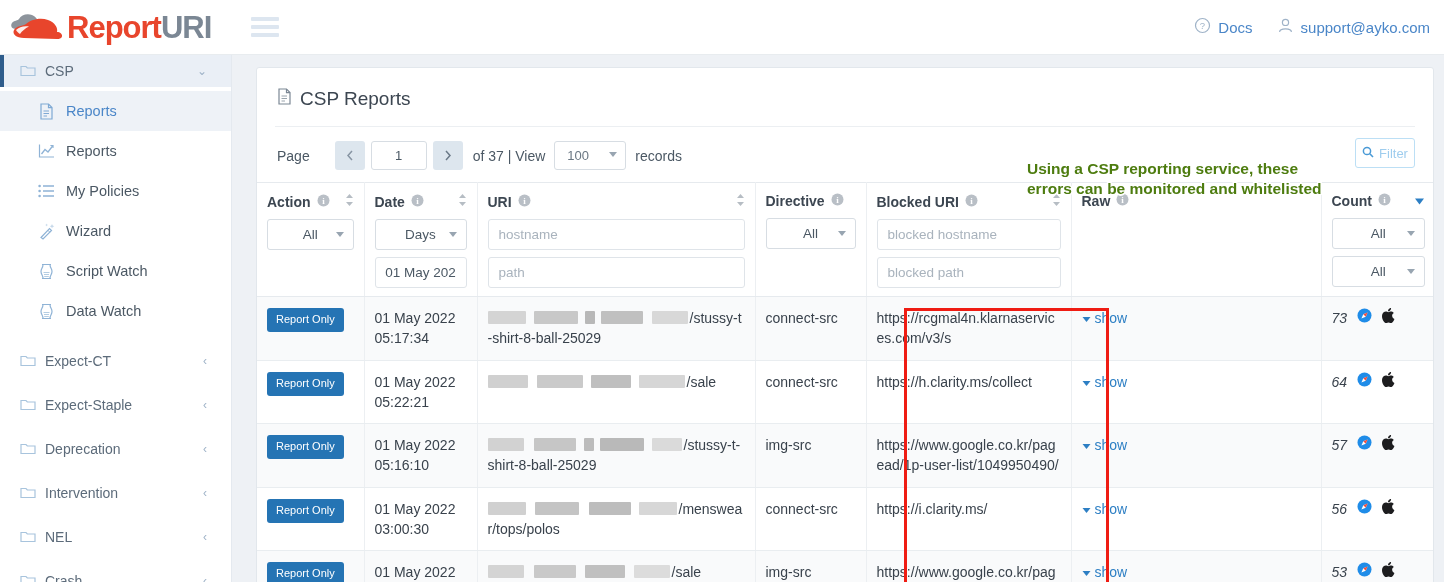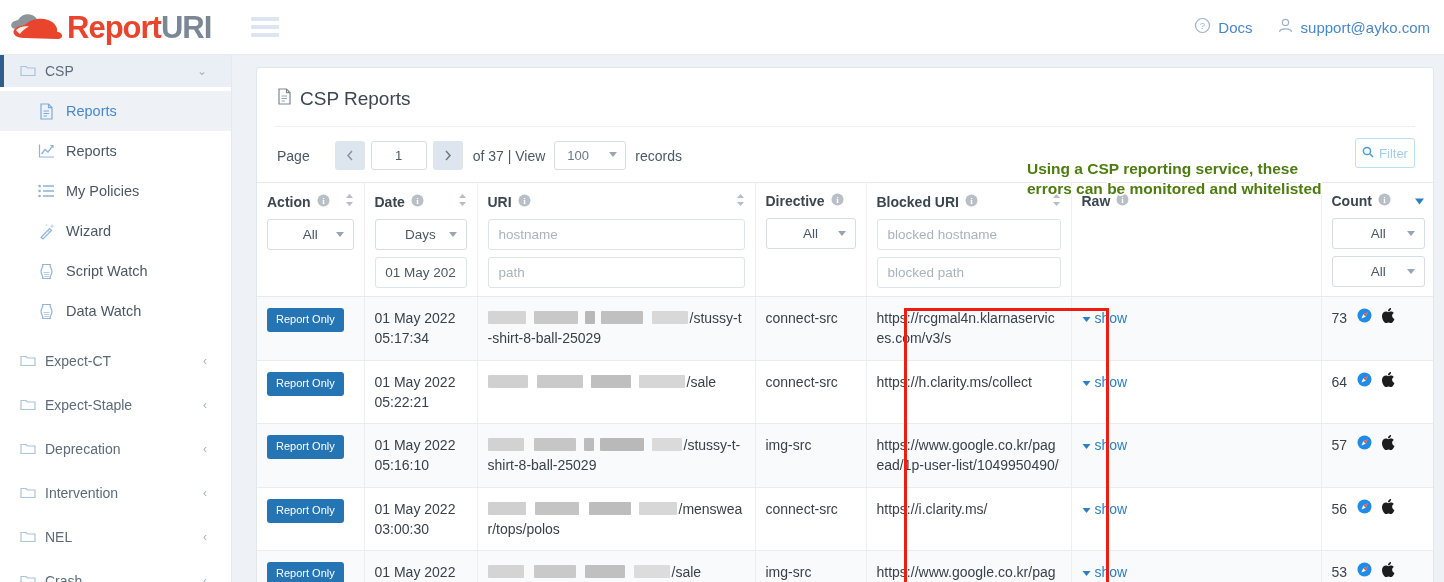--- a/index.html
+++ b/index.html
@@ -125,21 +125,21 @@
                  color:#39424c; line-height:1.45; }
   table.rep td:last-child { border-right:none; }
   tr.r-odd td { background:#f9fafb; }
   tr.r-even td { background:#ffffff; }
   .badge { display:inline-block; background:#2574b4; color:#fff; font-size:11px;
            padding:4px 9px; border-radius:3px; white-space:nowrap; }
   .uri-cell { word-break:break-all; }
   .redact { display:inline-block; height:13px; vertical-align:-1px; margin-right:2px;
             border-radius:1px; }
   .show-link { color:#2d7fc4; font-size:14px; cursor:pointer;margin-top:44px; }
-  .cnt-cell { display:flex; align-items:center; gap:10px; }
+  .cnt-cell { display:flex; align-items:center; gap:10px;font-style:italic; }
   .cnt-num { font-size:14px; color:#39424c; }
 
   
   .redbox { position:absolute; left:647px; top:240px; width:205px; height:282px;
             border:3px solid #ef1c13; z-index:12; pointer-events:none; }
 </style>
 </head>
 <body>
 
 <div class="app">

